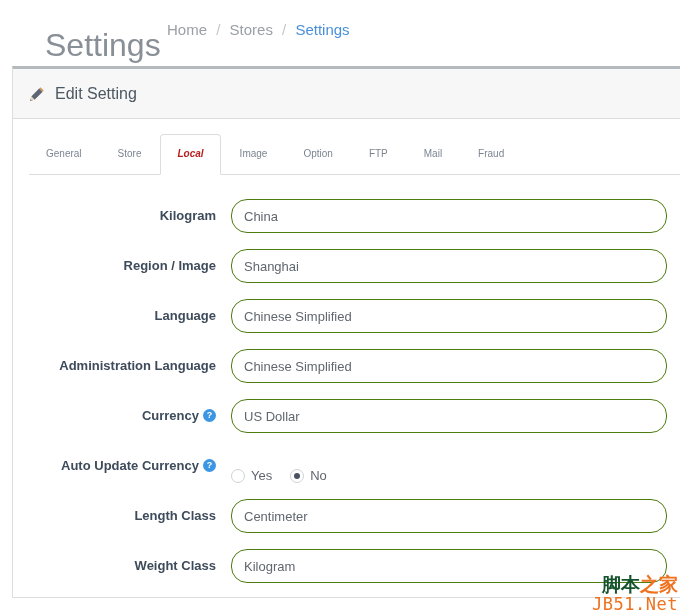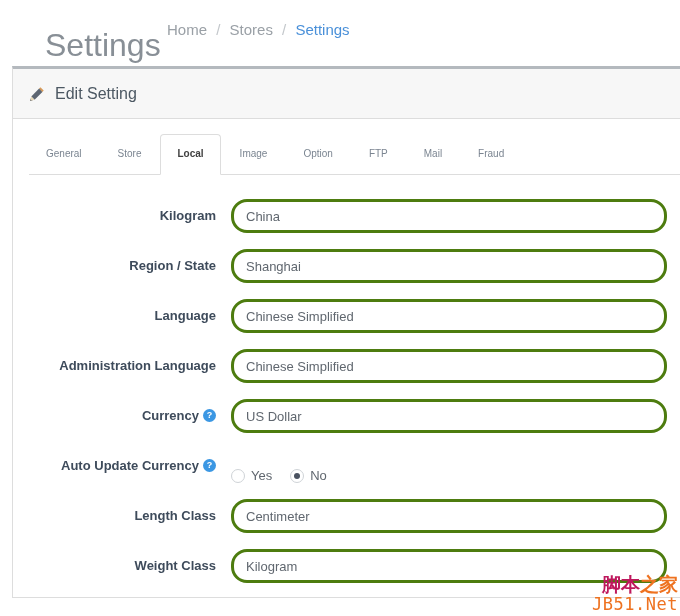--- a/index.html
+++ b/index.html
@@ -114,22 +114,23 @@
     text-decoration: none;
     line-height: 18px;
     border: 1px solid transparent;
     border-radius: 4px 4px 0 0;
     white-space: nowrap;
   }
   .nav-tabs li.active a {
     background: #ffffff;
     border: 1px solid #dddddd;
     border-bottom-color: #ffffff;
-    color: #404040;
+    color: #b91c1c;
     font-weight: bold;
+    font-style: italic;
   }
 
   
   .form-area {
     padding-top: 24px;
   }
   .form-row {
     display: flex;
     align-items: center;
     height: 34px;
@@ -158,21 +159,21 @@
     line-height: 13px;
     text-align: center;
     vertical-align: middle;
     margin-left: 4px;
     position: relative;
     top: -1px;
   }
   .form-control {
     width: 436px;
     height: 34px;
-    border: 3px solid #4d7c0f;
+    border: 1px solid #4d7c0f;
     border-radius: 16px;
     background: #ffffff;
     font-size: 13px;
     color: #60676f;
     padding: 0 12px;
     line-height: 32px;
     font-family: "Liberation Sans", sans-serif;
     outline: none;
   }
   .radio-group {
@@ -220,21 +221,21 @@
     line-height: 1.05;
     pointer-events: none;
     user-select: none;
   }
   .watermark .wm-cn {
     font-size: 19px;
     font-weight: bold;
     white-space: nowrap;
     letter-spacing: 0px;
   }
-  .watermark .wm-cn .wm-a { color: #be185d; }
+  .watermark .wm-cn .wm-a { color: #14532d; }
   .watermark .wm-cn .wm-b { color: #ee7220; }
   .watermark .wm-en {
     font-family: "DejaVu Sans Mono", monospace;
     font-size: 17px;
     color: #ee7220;
     letter-spacing: 0.5px;
     white-space: nowrap;
     margin-top: 1px;
   }
 </style>
@@ -298,21 +299,21 @@
       </ul>
 
       <form class="form-area">
 
         <div class="form-row">
           <label class="form-label">Kilogram</label>
           <input class="form-control" type="text" readonly="" value="China" style="">
         </div>
 
         <div class="form-row">
-          <label class="form-label">Region / State</label>
+          <label class="form-label">Region / Image</label>
           <input class="form-control" type="text" readonly="" value="Shanghai" style="">
         </div>
 
         <div class="form-row">
           <label class="form-label">Language</label>
           <input class="form-control" type="text" readonly="" value="Chinese Simplified" style="">
         </div>
 
         <div class="form-row">
           <label class="form-label">Administration Language</label>

